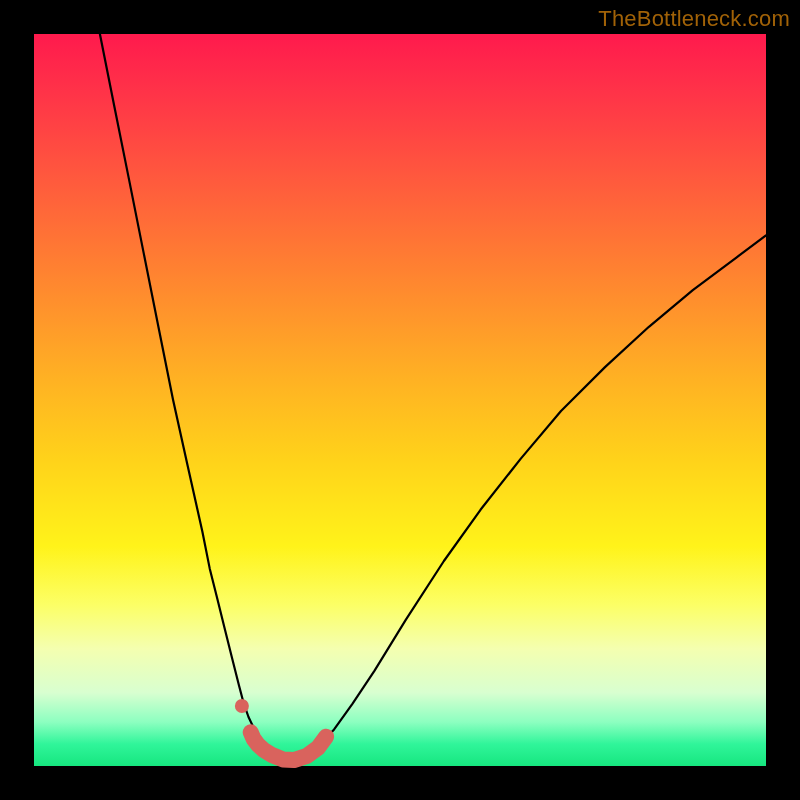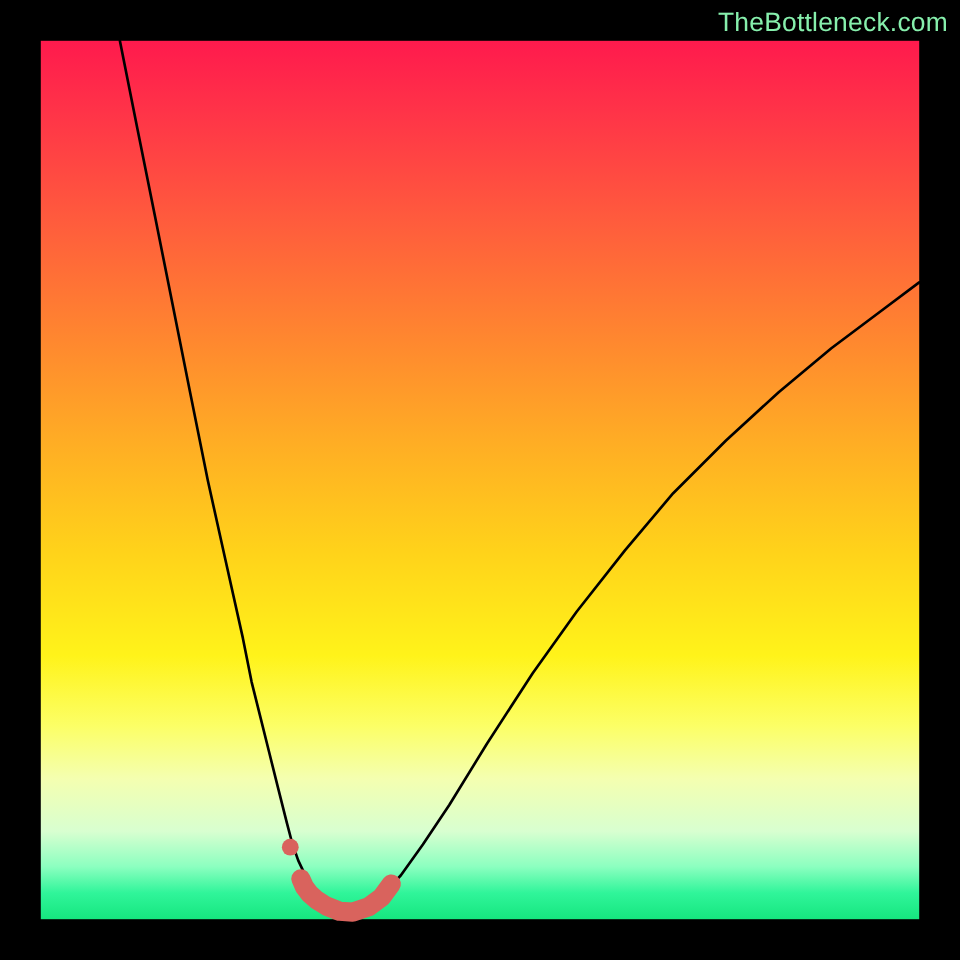--- a/index.html
+++ b/index.html
@@ -39,21 +39,21 @@
       #d8ffd0 90%,
       #8cffc0 94%,
       #30f59a 97%,
       #16e67f 100%
     );
   }
   .watermark {
     position: absolute;
     top: 6px;
     right: 10px;
-    color: #86efac;
+    color: #a16207;
     font-size: 22px;
     letter-spacing: 0.2px;
     font-weight: 400;
     user-select: none;
   }
   svg.curves {
     position: absolute;
     left: 0;
     top: 0;
     width: 732px;

